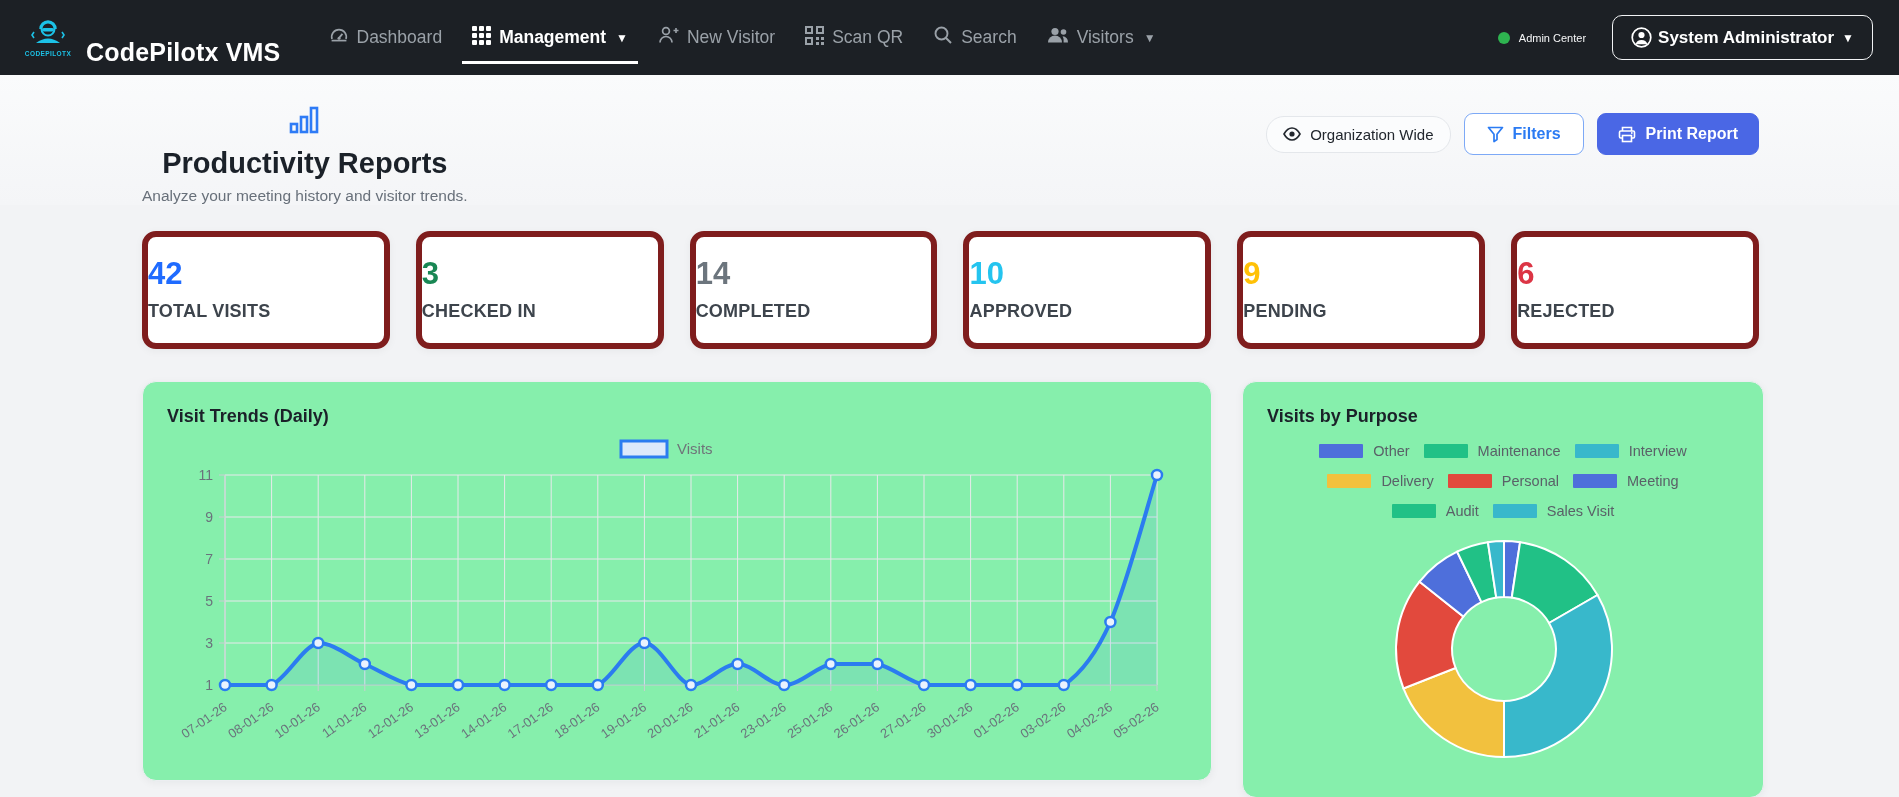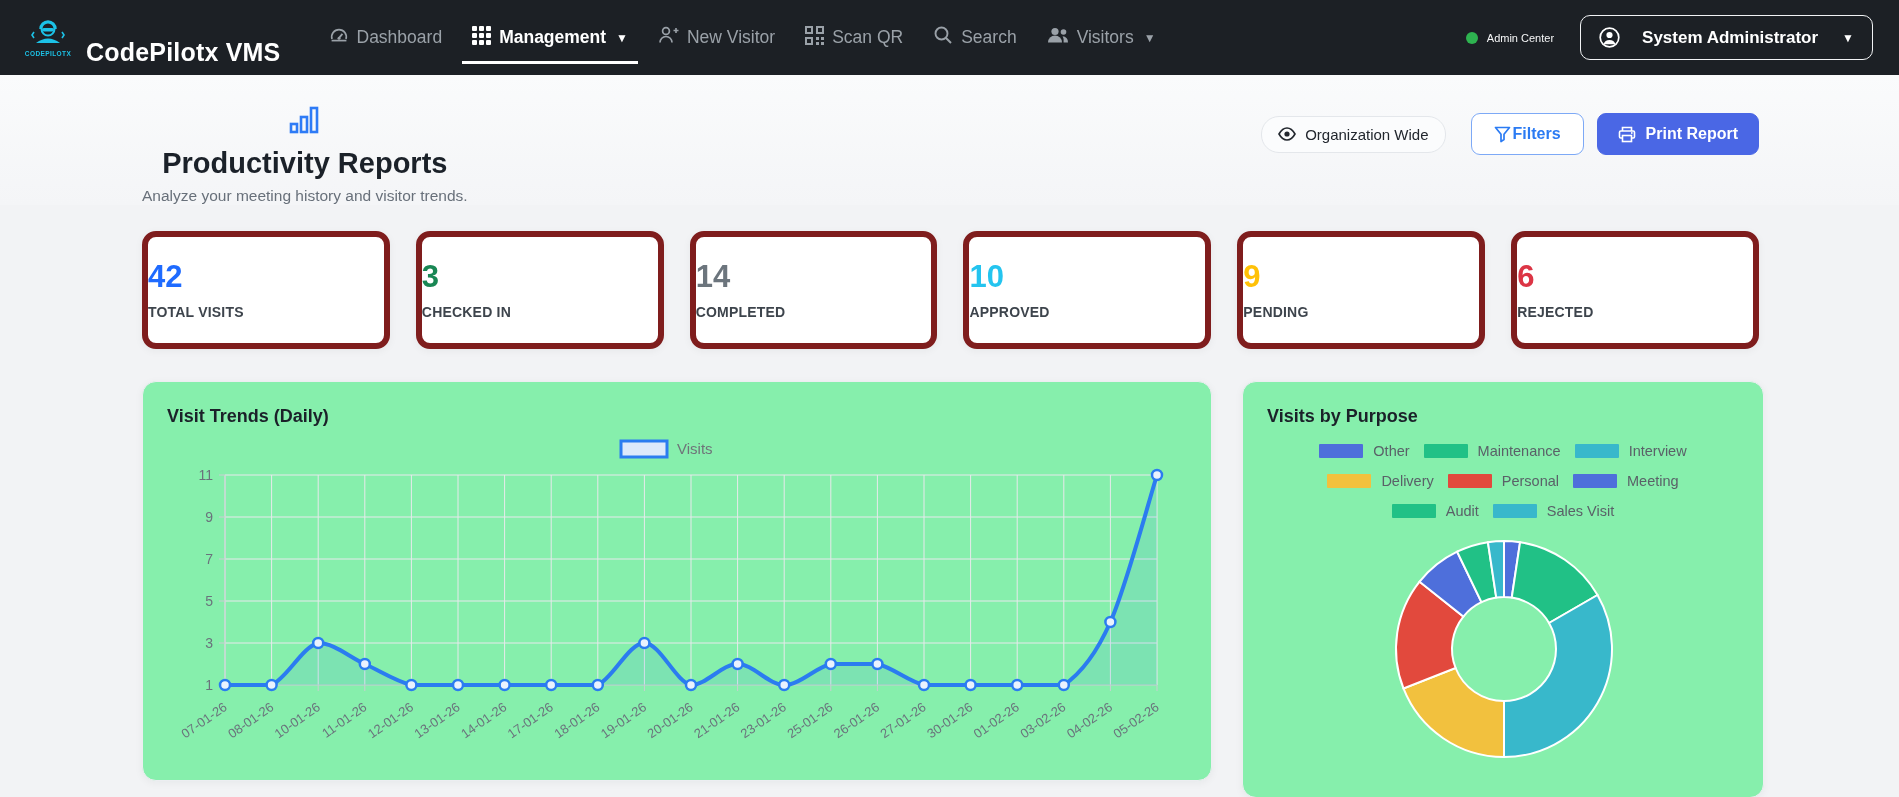--- a/index.html
+++ b/index.html
@@ -27,59 +27,59 @@
   .nav-item svg { flex:none; }
   .nav-item.active { color:#fff; font-weight:bold; }
   .nav-item.active::after {
     content:""; position:absolute; left:2px; right:2px; bottom:11px; height:3px; background:#fff;
   }
   .caret { font-size:12px; margin-left:2px; }
   .nav-right { margin-left:auto; display:flex; align-items:center; gap:26px; }
   .admin-status { display:flex; align-items:center; gap:9px; font-size:11px; color:#f6f7f8; }
   .status-dot { width:12px; height:12px; border-radius:50%; display:inline-block; }
   .user-btn {
-    display:flex; align-items:center; gap:22px; background:transparent; color:#fff;
+    display:flex; align-items:center; gap:6px; background:transparent; color:#fff;
     border:1.5px solid #f1f3f5; border-radius:10px; padding:11px 18px;
     font-size:17px; font-weight:bold; font-family:inherit; cursor:pointer;
   }
   
   .hero {
     display:flex; justify-content:space-between; align-items:flex-start;
     padding:30px 140px 0 142px;
     background:linear-gradient(#fafbfc, #f4f5f7);
   }
   .page-title { display:flex; align-items:center; gap:12px; font-size:29px; font-weight:bold; color:#1b2129;flex-direction:column; }
   .page-subtitle { font-size:15.5px; color:#68707a; margin-top:7px; }
   .hero-actions { display:flex; align-items:center; gap:13px; margin-top:8px; }
   .pill-btn {
     display:flex; align-items:center; gap:9px; background:#fbfcfd; border:1px solid #e4e7eb;
     border-radius:18px; padding:9px 16px; font-size:15px; color:#22272e; font-family:inherit; cursor:pointer;
   }
   .filters-btn {
-    display:flex; align-items:center; gap:2px; background:#fff; border:1px solid #7da9f6;
+    display:flex; align-items:center; gap:9px; background:#fff; border:1px solid #7da9f6;
     border-radius:9px; padding:11px 22px; font-size:16px; font-weight:bold; color:#2b7bf3;
-    font-family:inherit; cursor:pointer;margin-left:12px;
+    font-family:inherit; cursor:pointer;
   }
   .print-btn {
     display:flex; align-items:center; gap:10px; background:#4a67e5; border:1px solid #4a67e5;
     border-radius:9px; padding:11px 20px; font-size:16px; font-weight:bold; color:#fff;
     font-family:inherit; cursor:pointer;
   }
   
   .stats-row {
     display:grid; grid-template-columns:repeat(6,1fr); gap:26px;
     margin:26px 140px 0 142px;
   }
   .stat-card {
     background:#fff; border:6px solid #7f1d1d; border-radius:14px; height:118px;
     display:flex; flex-direction:column; justify-content:center;
     box-shadow:0 2px 8px rgba(20,30,40,.05); cursor:default;
   }
   .stat-value { font-size:31px; font-weight:bold; line-height:1; }
-  .stat-label { font-size:14px; font-weight:bold; color:#3d444c; margin-top:12px; letter-spacing:.2px; }
+  .stat-label { font-size:18px; font-weight:bold; color:#3d444c; margin-top:12px; letter-spacing:.2px; }
   
   .charts-row { display:flex; gap:30px; margin:32px 140px 0 142px; align-items:flex-start; }
   .chart-card {
     background:#86efac; border:1px solid #eceef1; border-radius:14px;
     box-shadow:0 2px 8px rgba(20,30,40,.05); padding:24px;
   }
   .trends-card { flex:1; height:400px; }
   .purpose-card { width:522px; flex:none; height:417px; }
   .card-title { font-size:18px; font-weight:bold; color:#1b2129; }
   .purpose-legend { display:flex; flex-direction:column; gap:14px; margin-top:16px; }

